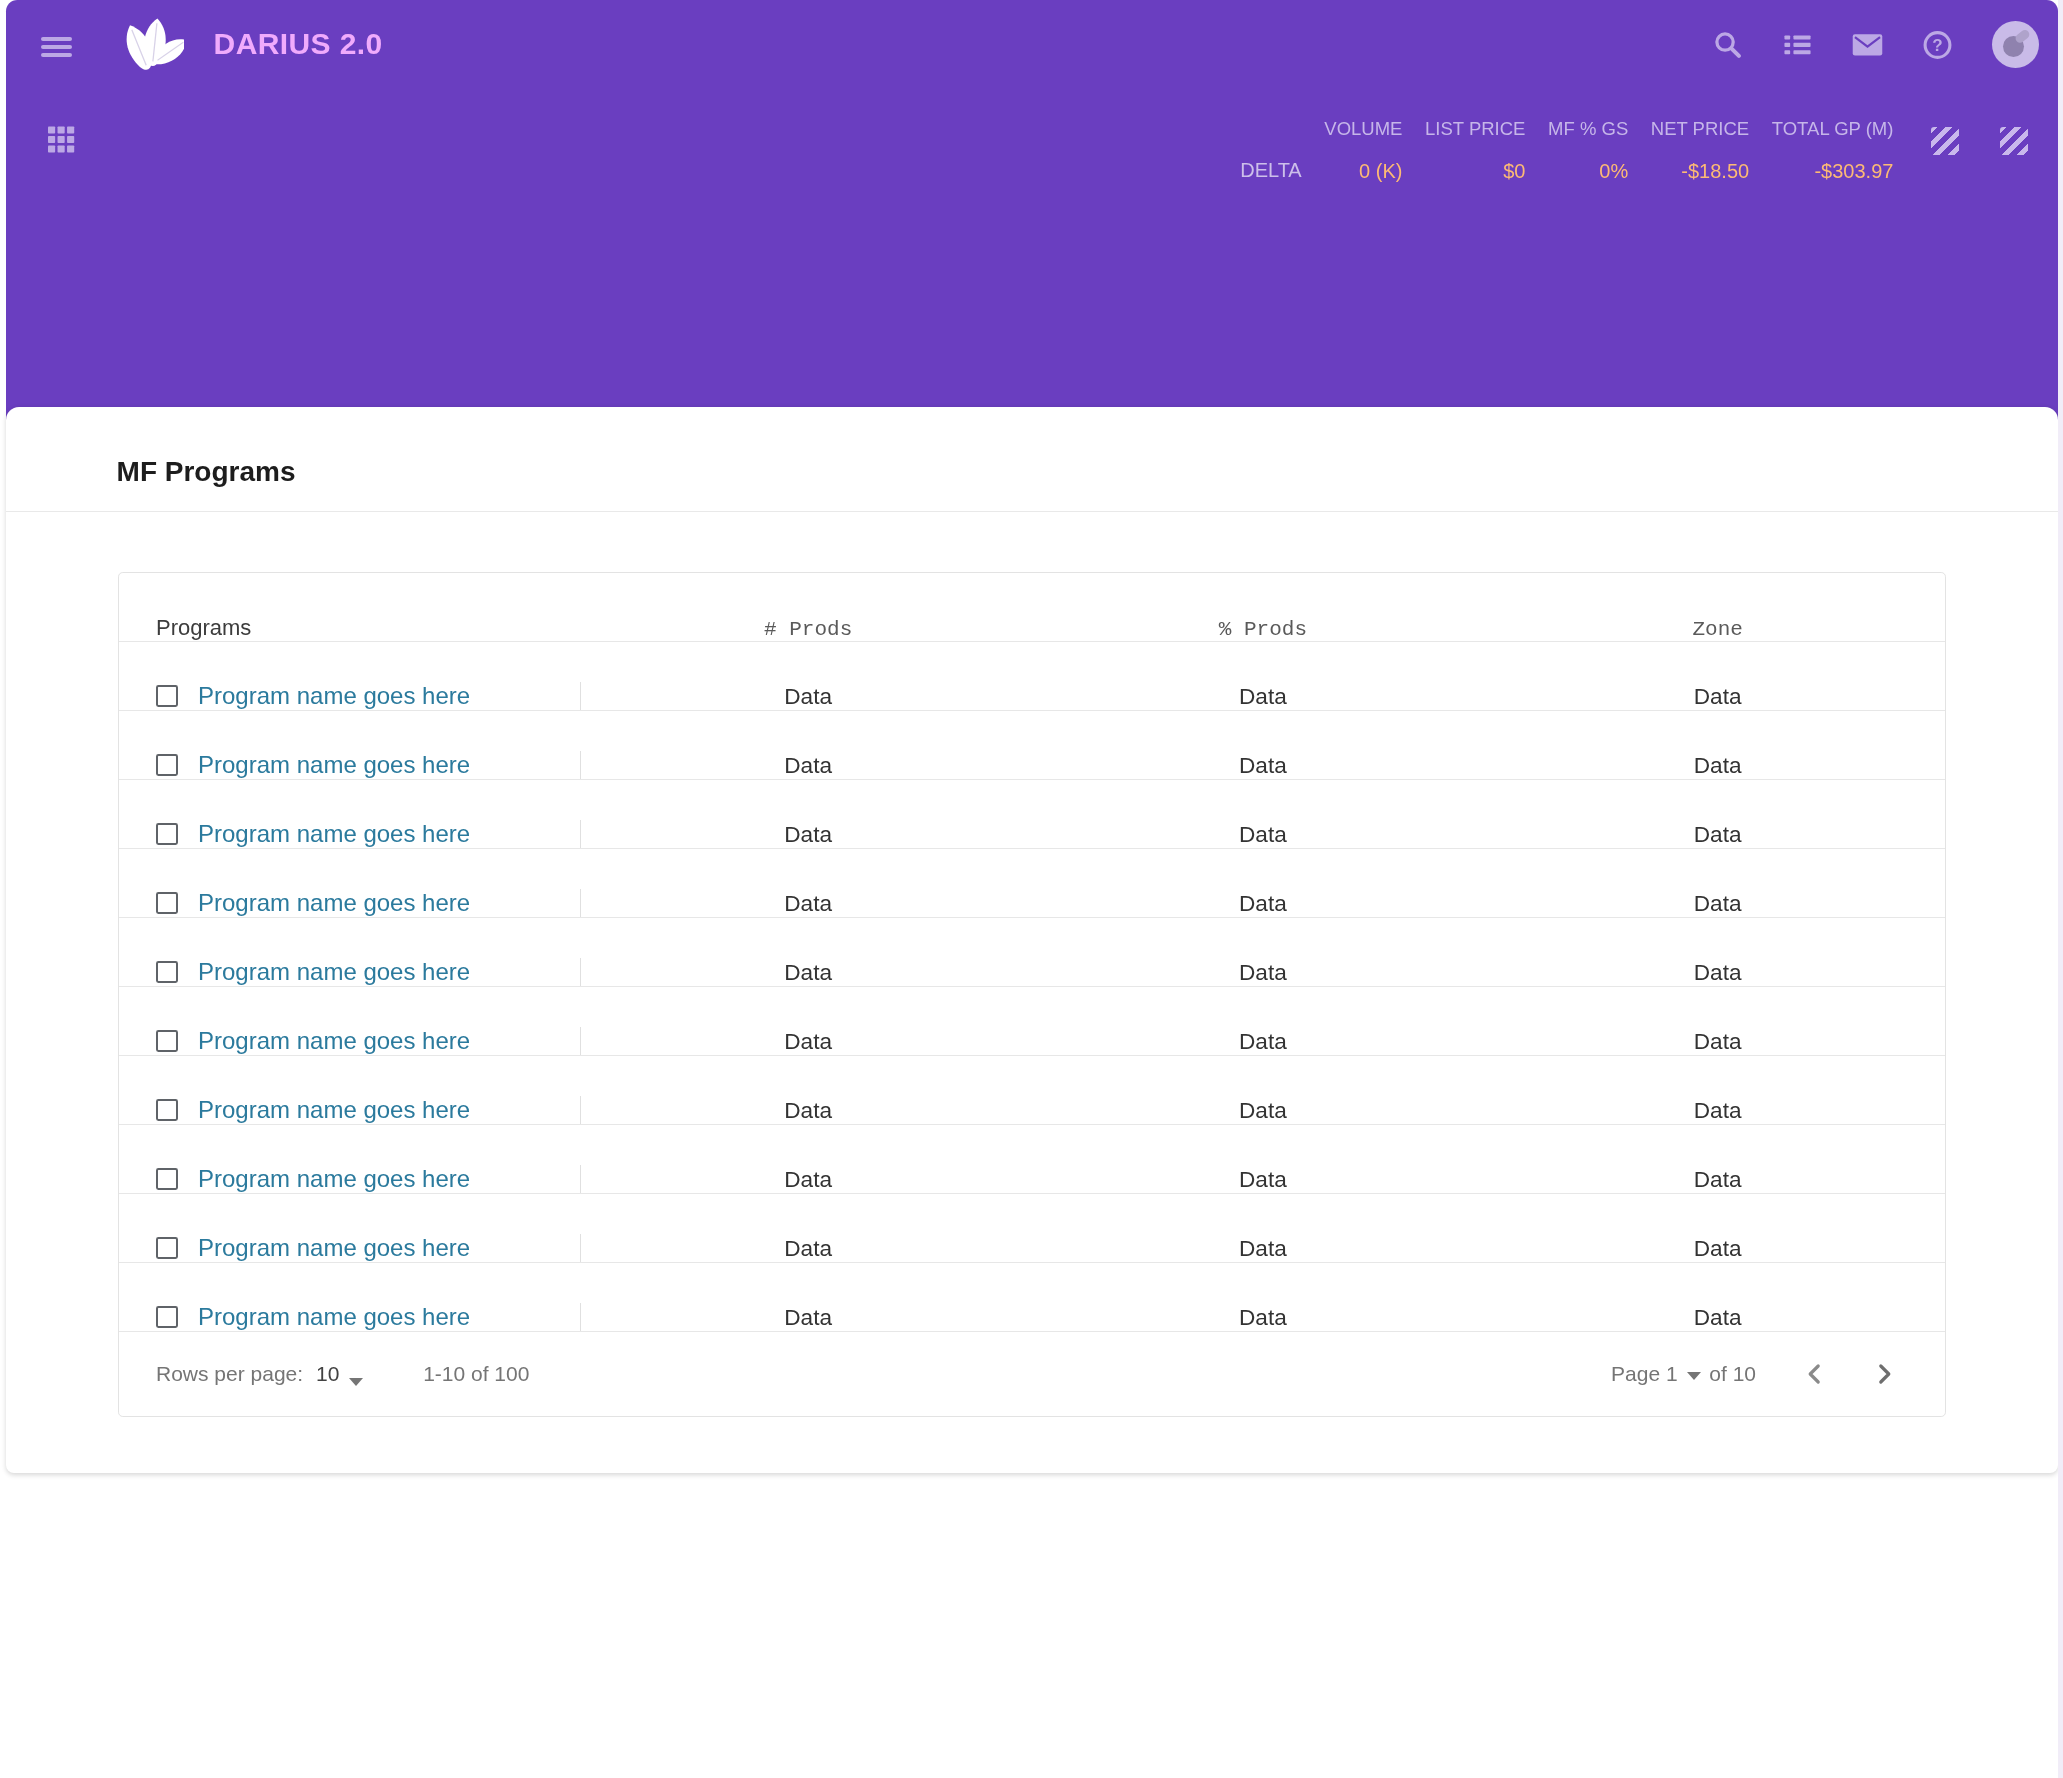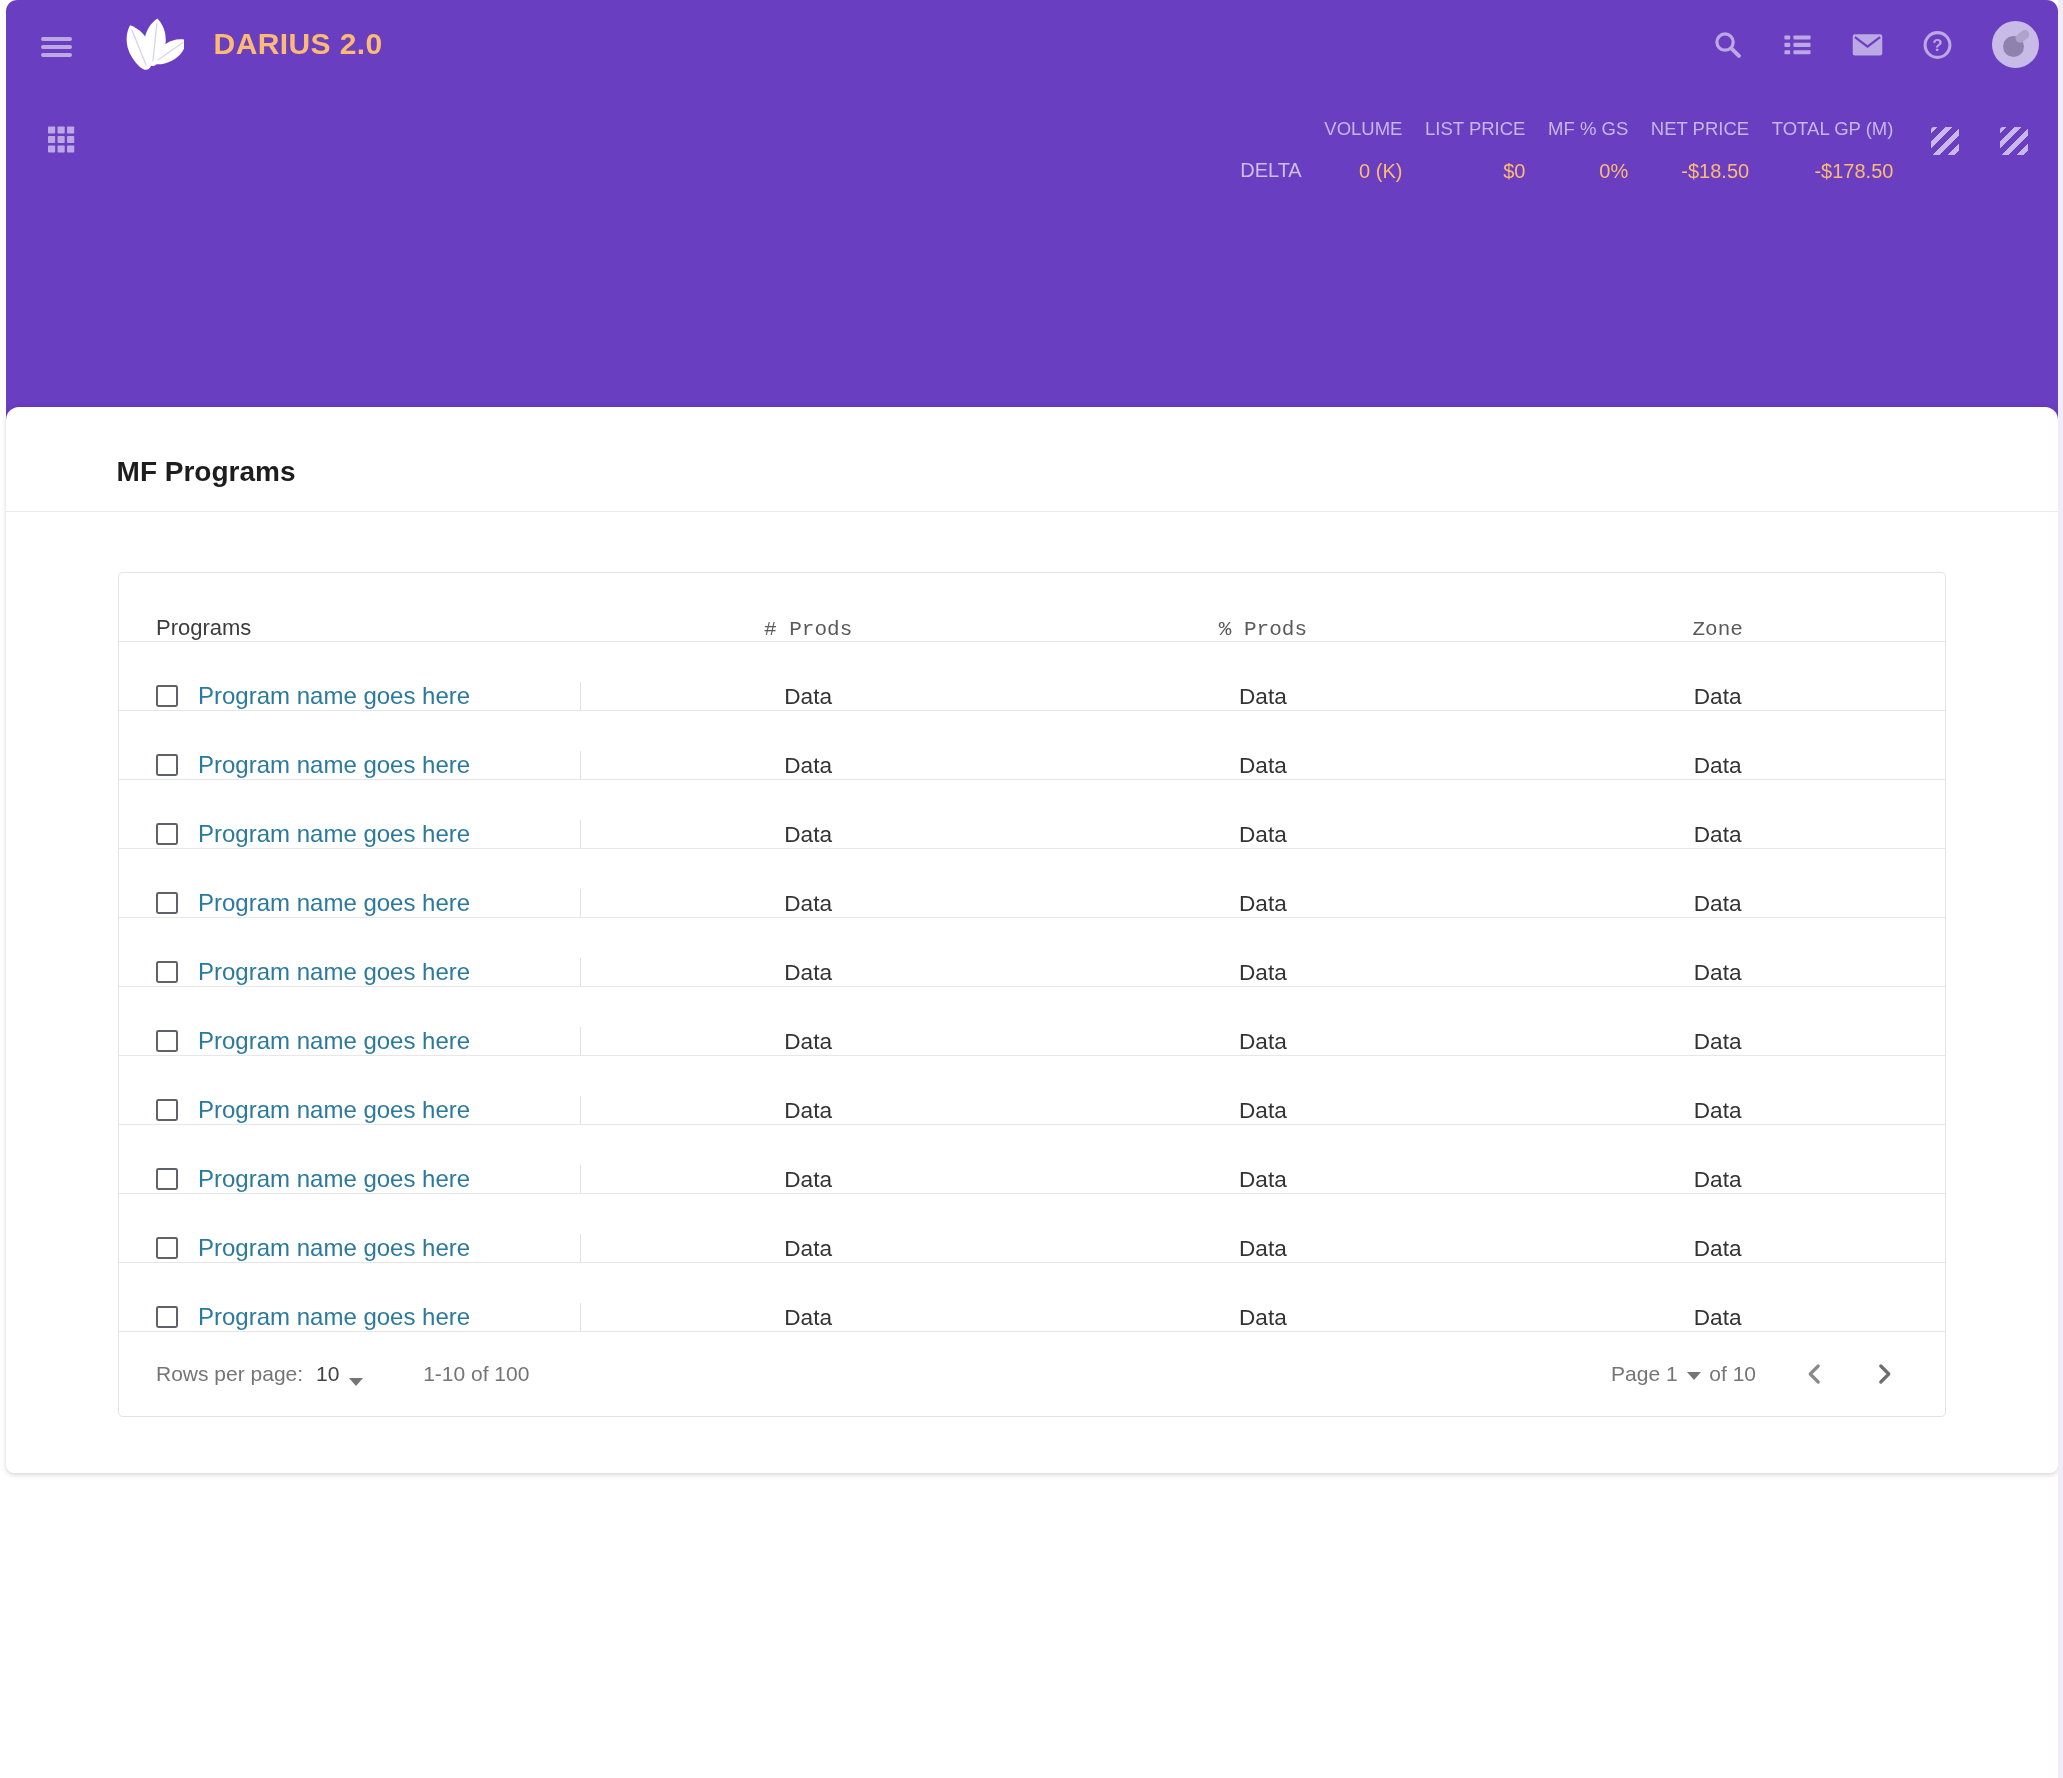--- a/index.html
+++ b/index.html
@@ -9,21 +9,21 @@
 
   
   .header-panel {
     position:absolute; left:5.6px; right:5.6px; top:0; height:451px;
     background:#6A3EC0; border-radius:11.3px 11.3px 0 0;
   }
   .appbar { position:absolute; left:0; right:0; top:0; height:89px; }
   .hamburger { position:absolute; left:35px; top:37px; width:31px; height:20px; cursor:pointer; }
   .hamburger span { display:block; width:31px; height:4px; border-radius:2px; background:#BCA8E5; margin-bottom:4px; }
   .logo { position:absolute; left:114px; top:14.5px; width:64px; height:61px; }
-  .app-title { position:absolute; left:208px; top:27px; color:#fdba74; font-size:30px; font-weight:700; letter-spacing:0.4px; }
+  .app-title { position:absolute; left:208px; top:27px; color:#f0abfc; font-size:30px; font-weight:700; letter-spacing:0.4px; }
   .appbar-actions { position:absolute; top:0; right:19.3px; height:89px; display:flex; align-items:center; gap:39px; }
   .icon-btn { width:31px; height:31px; display:flex; align-items:center; justify-content:center; cursor:pointer; }
   .avatar { width:47px; height:47px; border-radius:50%; background:#C9BBE8; position:relative; overflow:hidden; cursor:pointer; }
   .avatar .blob { position:absolute; left:10.5px; top:14.5px; width:21px; height:21px; border-radius:50%; background:#8F82AE; }
   .avatar .pill { position:absolute; left:22.6px; top:11.3px; width:14.5px; height:9px; border-radius:4.8px; background:#AFA3CB; transform:rotate(-38deg); }
 
   
   .grid-icon { position:absolute; left:42px; top:126px; cursor:pointer; }
   .breadcrumb { position:absolute; left:107px; top:118px; display:flex; align-items:center; cursor:pointer; }
   .breadcrumb-label { color:#ffffff; font-size:34px; font-weight:400; }
@@ -172,21 +172,21 @@
       <div class="stat">
         <div class="stat-label">MF % GS</div>
         <div class="stat-value">0%</div>
       </div>
       <div class="stat">
         <div class="stat-label">NET PRICE</div>
         <div class="stat-value">-$18.50</div>
       </div>
       <div class="stat">
         <div class="stat-label">TOTAL GP (M)</div>
-        <div class="stat-value">-$178.50</div>
+        <div class="stat-value">-$303.97</div>
       </div>
     </div>
     <div class="hatch-btn hatch-1"></div>
     <div class="hatch-btn hatch-2"></div>
   </div>
 
   <div class="content-card">
     <div class="card-title-row">
       <div class="card-title">MF Programs</div>
     </div>

